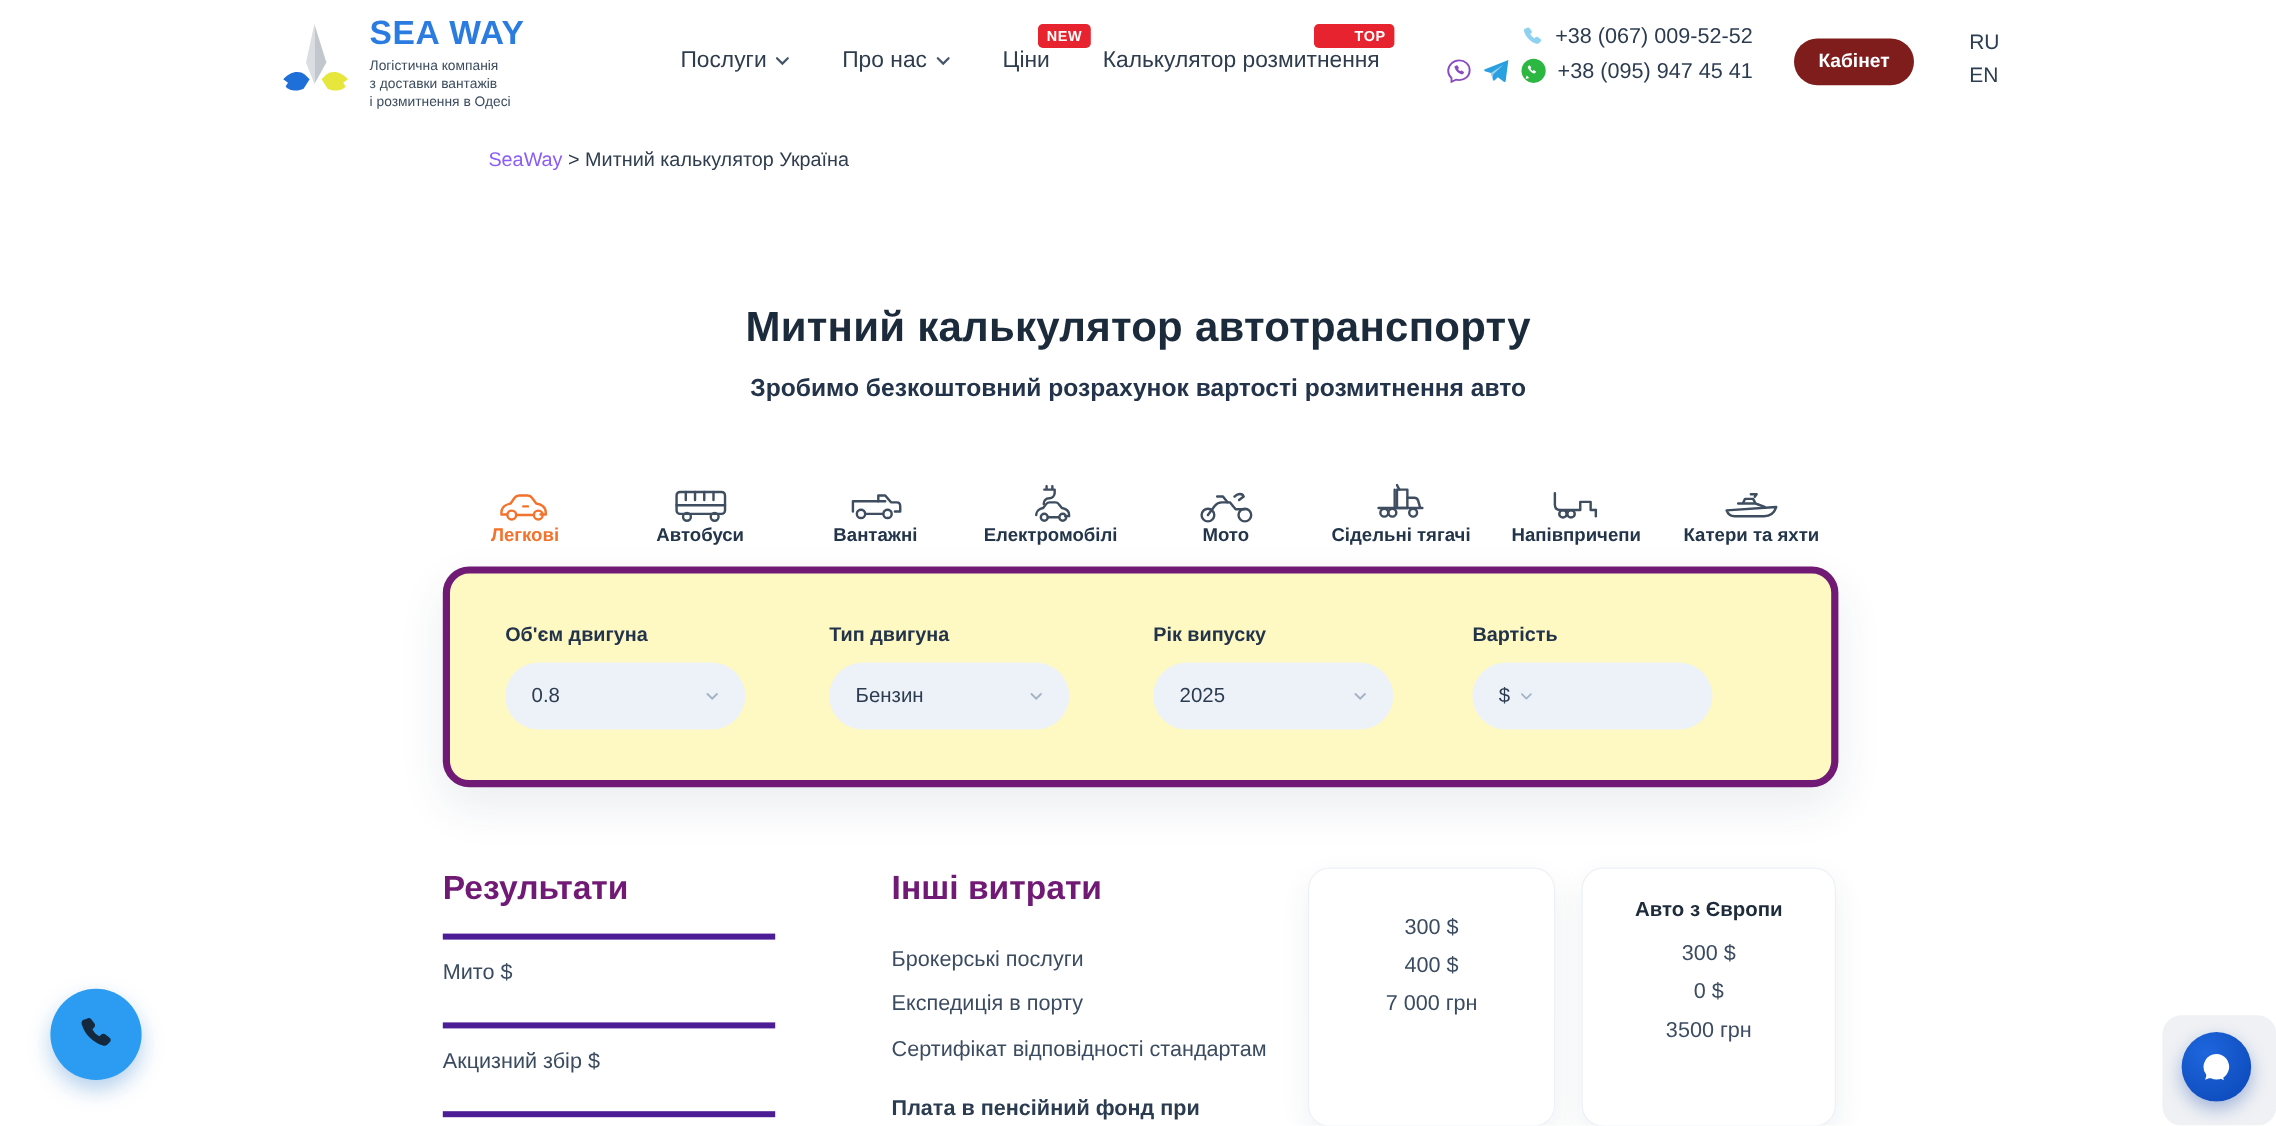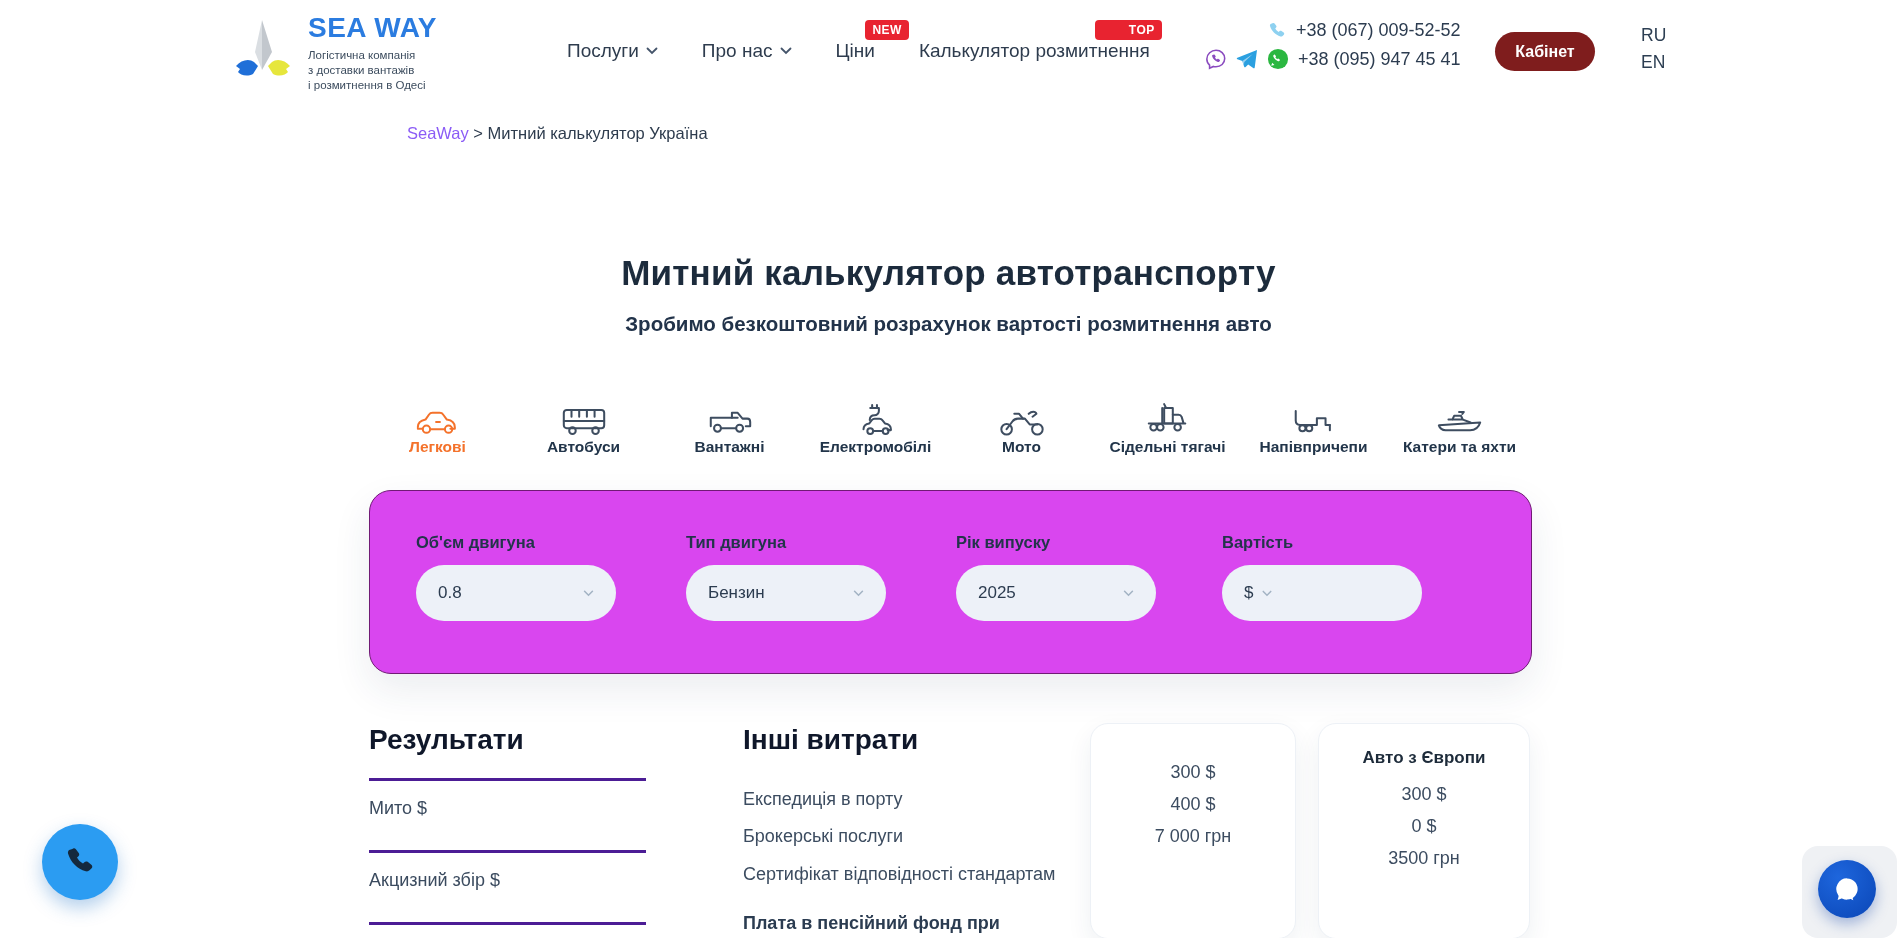--- a/index.html
+++ b/index.html
@@ -43,38 +43,38 @@
   
   .tabs { position:absolute; top:392px; left:50%; transform:translateX(-50%); display:flex; }
   .tab { width:146px; display:flex; flex-direction:column; align-items:center; cursor:pointer; }
   .tab .tab-icon { height:46px; display:flex; align-items:flex-end; justify-content:center; }
   .tab .tab-label { font-size:15.5px; font-weight:700; color:#22354a; text-align:center; }
   .tab.active .tab-label { color:#f4722b; }
   .tab svg { stroke:#3e4d60; fill:none; stroke-width:2.1; stroke-linecap:round; stroke-linejoin:round; }
   .tab.active svg { stroke:#f4722b; }
 
   
-  .form-card { position:absolute; left:369px; top:490px; width:1163px; height:184px; background:#d946ef;
-    border:1px solid #701a75; border-radius:22px; box-shadow:0 16px 38px rgba(35,56,84,.09); }
+  .form-card { position:absolute; left:369px; top:472px; width:1163px; height:184px; background:#fef9c3;
+    border:6px solid #701a75; border-radius:22px; box-shadow:0 16px 38px rgba(35,56,84,.09); }
   .field-group { position:absolute; top:42px; }
   .field-group .field-label { font-size:16.5px; font-weight:700; color:#23344a; }
   .field { margin-top:13px; width:200px; height:56px; background:#edf1f8; border-radius:28px;
     display:flex; align-items:center; padding:12px 22px; cursor:pointer; }
   .field .field-value { font-size:17px; color:#2c3c50; }
   .field .chev { margin-left:auto; }
   .field .chev-inline { margin-left:9px; }
   .field input { border:none; background:transparent; outline:none; flex:1; min-width:20px;
     font-size:17px; font-family:inherit; color:#2c3c50; margin-left:10px; }
   .fg1{ left:46px; } .fg2{ left:316px; } .fg3{ left:586px; } .fg4{ left:852px; }
 
   
   .results { position:absolute; left:369px; top:724px; width:277px; }
-  .section-title { font-size:28px; font-weight:700; color:#0f172a; }
+  .section-title { font-size:28px; font-weight:700; color:#701a75; }
   .results .section-title { margin-bottom:22px; }
-  .result-row { border-top:3px solid #4c1d95; padding:17px 0 31px; font-size:18px; color:#3b4b5f; cursor:default; }
+  .result-row { border-top:5px solid #4c1d95; padding:17px 0 31px; font-size:18px; color:#3b4b5f; cursor:default; }
   .result-row.empty { padding:0; }
 
   .other-costs { position:absolute; left:743px; top:724px; width:360px; }
   .other-costs .section-title { margin-bottom:32px; }
   .cost-item { font-size:18px; color:#3c4c60; margin-bottom:14px; line-height:1.3; }
   .cost-item.highlight { font-weight:700; color:#2b3c51; margin-top:26px; width:300px; }
 
   
   .cost-card { position:absolute; top:723px; background:#fff; border:1px solid #edf1f6; border-radius:18px;
     box-shadow:0 10px 26px rgba(35,56,84,.07); text-align:center; padding-top:24px; height:216px; }
@@ -327,22 +327,22 @@
 
   <div class="results">
     <div class="section-title">Результати</div>
     <div class="result-row">Мито $</div>
     <div class="result-row">Акцизний збір $</div>
     <div class="result-row empty"></div>
   </div>
 
   <div class="other-costs">
     <div class="section-title">Інші витрати</div>
+    <div class="cost-item">Брокерські послуги</div>
     <div class="cost-item">Експедиція в порту</div>
-    <div class="cost-item">Брокерські послуги</div>
     <div class="cost-item">Сертифікат відповідності стандартам</div>
     <div class="cost-item highlight">Плата в пенсійний фонд при реєстрації МРЕВ</div>
   </div>
 
   <div class="cost-card card1">
     <div class="card-val">300 $</div>
     <div class="card-val">400 $</div>
     <div class="card-val">7 000 грн</div>
   </div>
 

